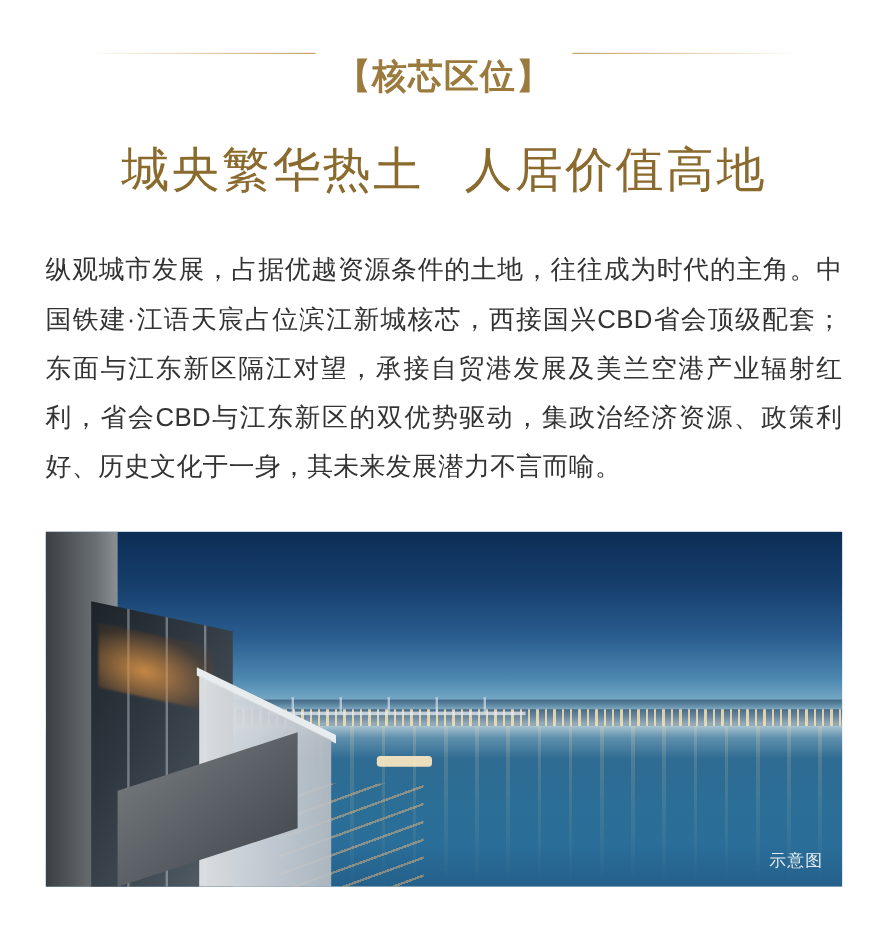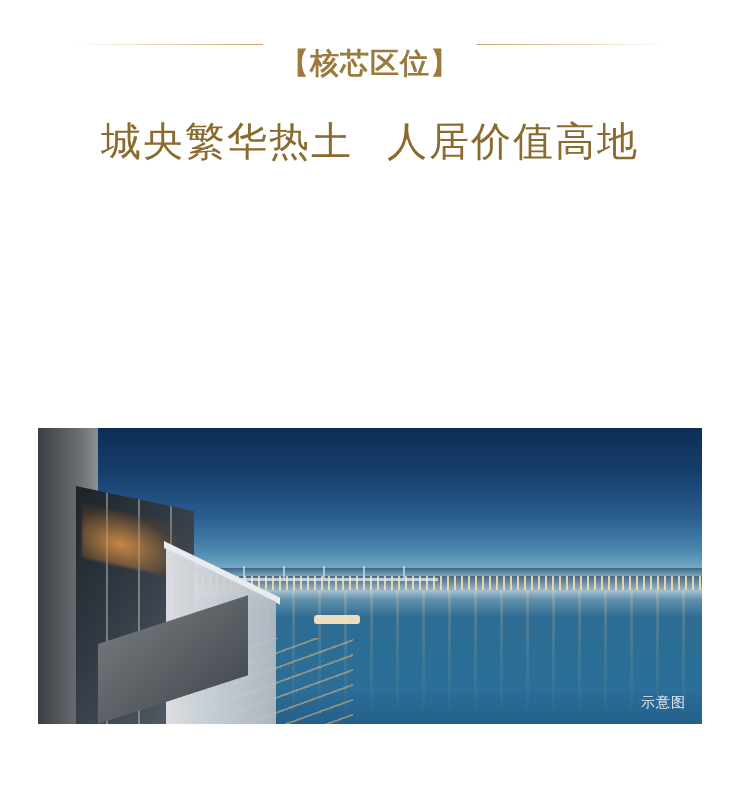--- a/index.html
+++ b/index.html
@@ -69,21 +69,21 @@
     line-height: 41px;
     color: #333333;
     text-align: justify;
     letter-spacing: 0.3px;
   }
 
   
   .photo-wrap {
     position: absolute;
     left: 38px;
-    top: 428px;
+    top: 443px;
     width: 664px;
     height: 296px;
     overflow: hidden;
   }
   .photo {
     position: absolute;
     inset: 0;
     
     background:
       linear-gradient(to bottom,
@@ -267,20 +267,21 @@
   <div class="badge-row">
     <div class="badge-rule left"></div>
     <div class="badge-text">【核芯区位】</div>
     <div class="badge-rule right"></div>
   </div>
 
   <div class="headline">
     <span>城央繁华热土</span><span class="gap"></span><span>人居价值高地</span>
   </div>
 
+  <div class="body-copy">纵观城市发展，占据优越资源条件的土地，往往成为时代的主角。中国铁建·江语天宸占位滨江新城核芯，西接国兴CBD省会顶级配套；东面与江东新区隔江对望，承接自贸港发展及美兰空港产业辐射红利，省会CBD与江东新区的双优势驱动，集政治经济资源、政策利好、历史文化于一身，其未来发展潜力不言而喻。</div>
 
   <div class="photo-wrap">
     <div class="photo">
       <div class="far-shore"></div>
       <div class="city-band"></div>
       <div class="bridge">
         <div class="deck"></div>
         <div class="cable" style="left:20px"></div>
         <div class="cable" style="left:60px"></div>
         <div class="cable" style="left:100px"></div>

